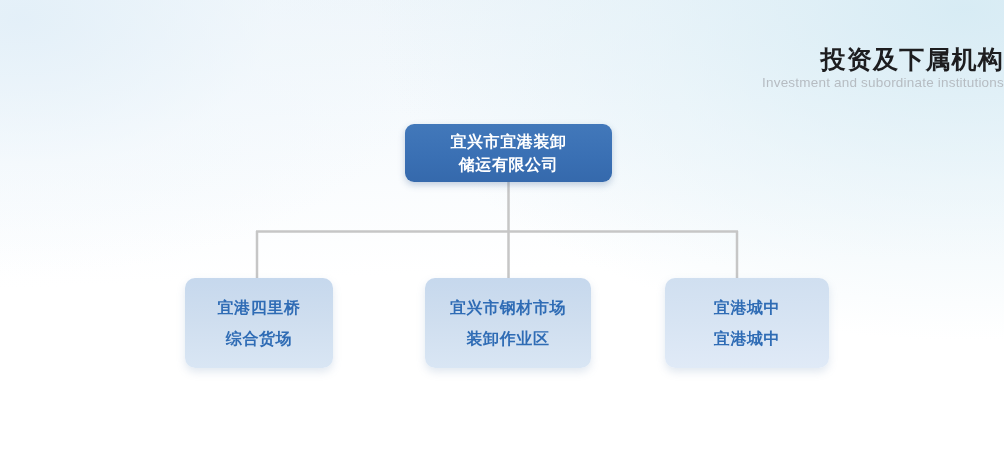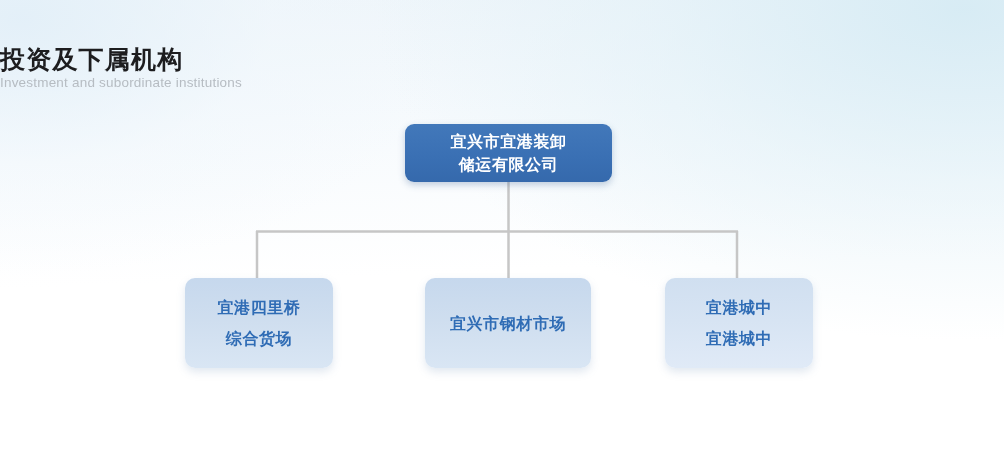--- a/index.html
+++ b/index.html
@@ -23,21 +23,21 @@
       linear-gradient(178deg, #eef5fa 0%, #f6fafd 26%, #ffffff 58%, #ffffff 100%);
     overflow: hidden;
   }
 
   
   .header-block {
     position: absolute;
     left: 0;
     top: 44px;
     width: 1004px;
-    text-align: left;
+    text-align: right;
   }
   .title-main {
     font-size: 25px;
     font-weight: bold;
     color: #1d1d1f;
     letter-spacing: 1.2px;
     line-height: 30px;
     white-space: nowrap;
   }
   .title-sub {
@@ -96,21 +96,21 @@
   .node-child .node-line {
     color: #2f6cb5;
     font-size: 16px;
     font-weight: bold;
     line-height: 31px;
     letter-spacing: 0.6px;
   }
 
   .node-child-1 { left: 185px;  width: 148px; }
   .node-child-2 { left: 425px;  width: 166px; }
-  .node-child-3 { left: 665px;  width: 148px;
+  .node-child-3 { left: 665px;  width: 164px;
     background: linear-gradient(180deg, #d0dff0 0%, #d7e4f3 48%, #e0eaf7 100%);
   }
 </style>
 </head>
 <body>
 
 <div id="stage">
 
   <div class="header-block">
     <div class="title-main">投资及下属机构</div>
@@ -133,20 +133,21 @@
     <div class="node-line">综合货场</div>
   </div>
 
   <div class="node node-root">
     <div class="node-line">宜兴市宜港装卸</div>
     <div class="node-line">储运有限公司</div>
   </div>
 
   <div class="node node-child node-child-2">
     <div class="node-line">宜兴市钢材市场</div>
+    <div class="node-line">装卸作业区</div>
   </div>
 
   <div class="node node-child node-child-3">
     <div class="node-line">宜港城中</div>
     <div class="node-line">宜港城中</div>
   </div>
 
 </div>
 
 </body></html>

